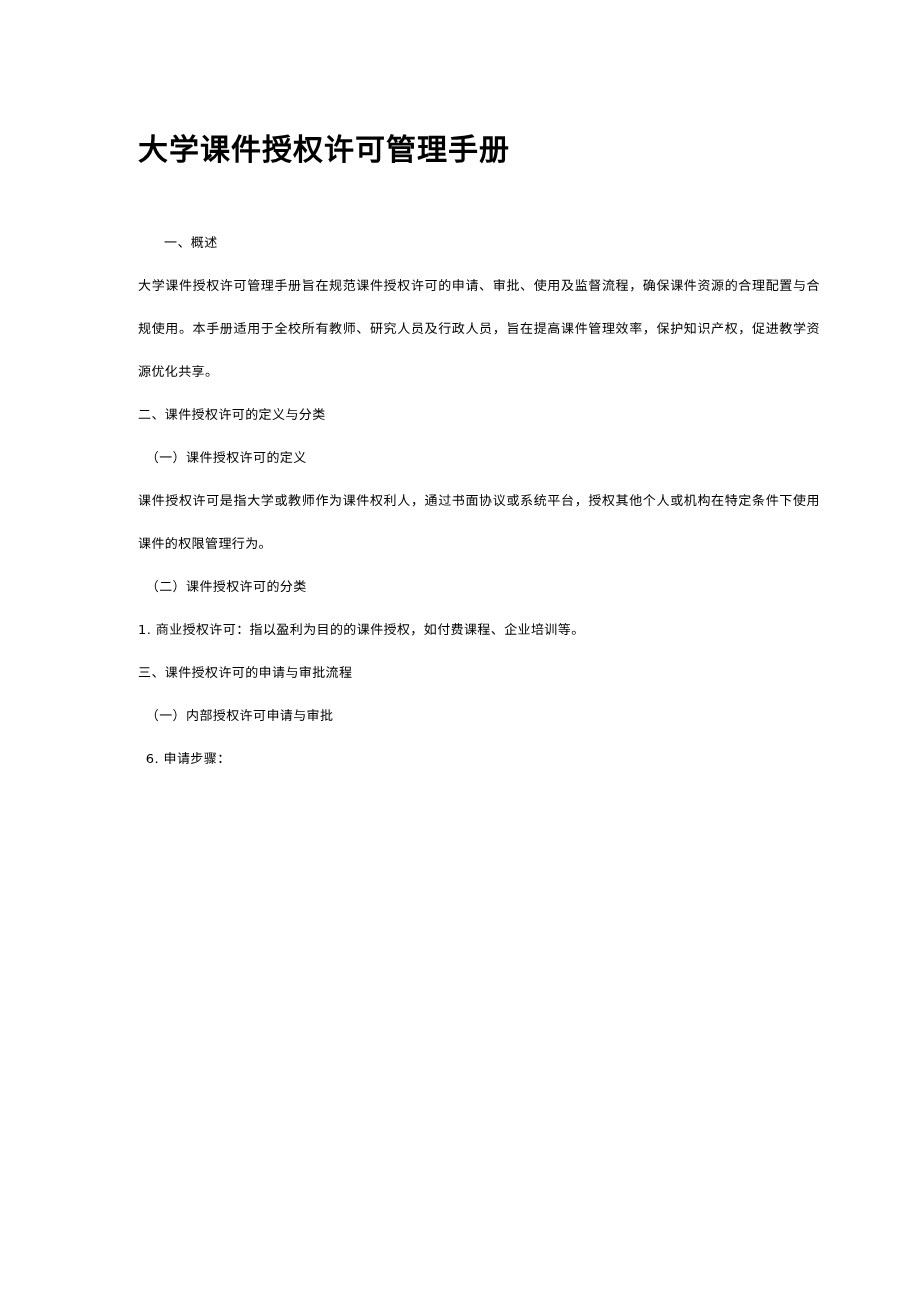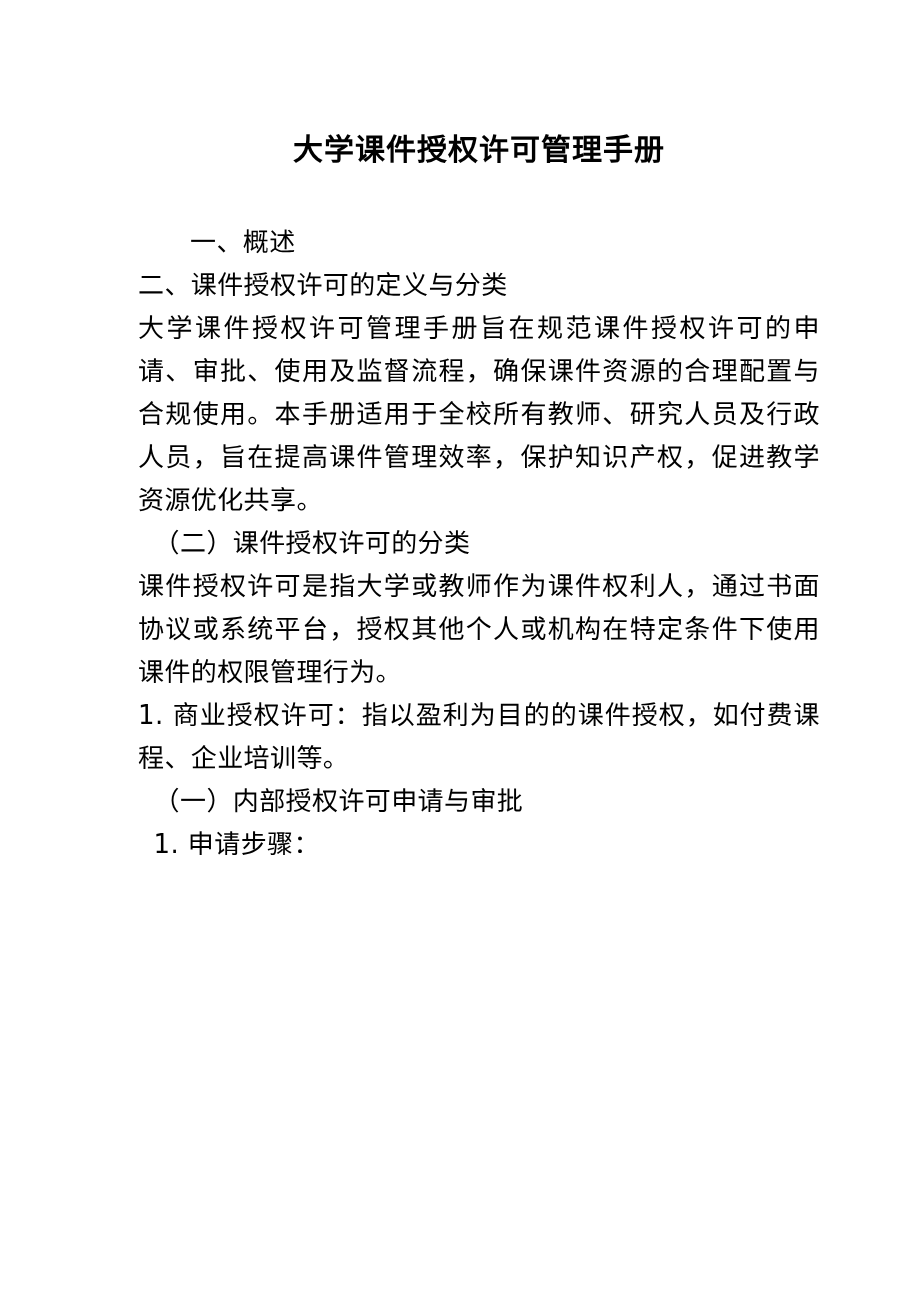--- a/index.html
+++ b/index.html
@@ -18,27 +18,26 @@
   .page {
     width: 920px;
     height: 1302px;
     box-sizing: border-box;
     padding: 130px 100px 40px 138px;
     position: relative;
   }
   .doc-title {
     font-size: 30px;
     font-weight: bold;
-    text-align: center;
     letter-spacing: 1px;
     margin: 0 0 52px 0;
     line-height: 1.3;
   }
   .body-text {
-    font-size: 26px;
+    font-size: 13px;
     line-height: 43px;
     text-align: justify;
     letter-spacing: 0.4px;
     margin: 0;
   }
   .indent-2 {
     text-indent: 2em;
   }
   .indent-1 {
     text-indent: 0.6em;
@@ -47,21 +46,23 @@
     margin: 0;
   }
 </style>
 </head>
 <body>
 
 <div class="page">
   <h1 class="doc-title">大学课件授权许可管理手册</h1>
   <div class="doc-body">
     <p class="body-text para indent-2">一、概述</p>
+    <p class="body-text para">大学课件授权许可管理手册旨在规范课件授权许可的申请、审批、使用及监督流程，确保课件资源的合理配置与合规使用。本手册适用于全校所有教师、研究人员及行政人员，旨在提高课件管理效率，保护知识产权，促进教学资源优化共享。</p>
     <p class="body-text para">二、课件授权许可的定义与分类</p>
-    <p class="body-text para">大学课件授权许可管理手册旨在规范课件授权许可的申请、审批、使用及监督流程，确保课件资源的合理配置与合规使用。本手册适用于全校所有教师、研究人员及行政人员，旨在提高课件管理效率，保护知识产权，促进教学资源优化共享。</p>
+    <p class="body-text para indent-1">（一）课件授权许可的定义</p>
+    <p class="body-text para">课件授权许可是指大学或教师作为课件权利人，通过书面协议或系统平台，授权其他个人或机构在特定条件下使用课件的权限管理行为。</p>
     <p class="body-text para indent-1">（二）课件授权许可的分类</p>
-    <p class="body-text para">课件授权许可是指大学或教师作为课件权利人，通过书面协议或系统平台，授权其他个人或机构在特定条件下使用课件的权限管理行为。</p>
     <p class="body-text para">1. 商业授权许可：指以盈利为目的的课件授权，如付费课程、企业培训等。</p>
+    <p class="body-text para">三、课件授权许可的申请与审批流程</p>
     <p class="body-text para indent-1">（一）内部授权许可申请与审批</p>
-    <p class="body-text para indent-1">1. 申请步骤：</p>
+    <p class="body-text para indent-1">6. 申请步骤：</p>
   </div>
 </div>
 
 </body></html>

